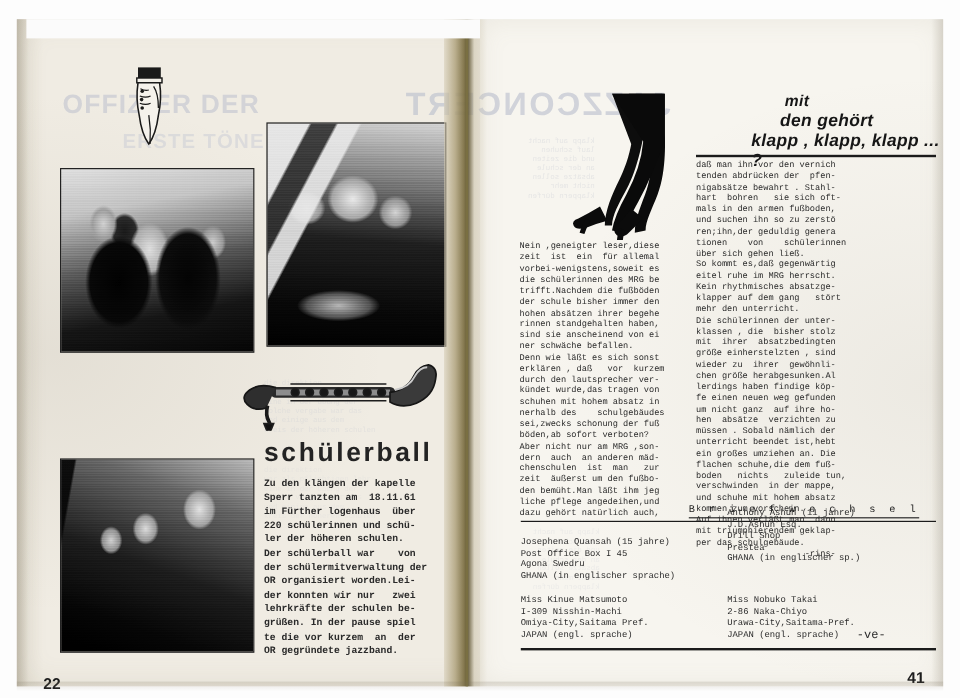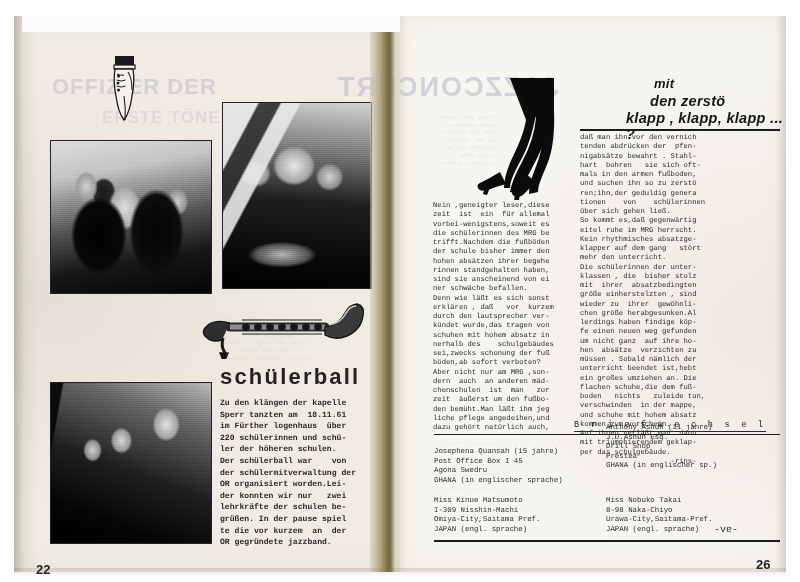--- a/index.html
+++ b/index.html
@@ -436,21 +436,21 @@
         <path d="M58 0 h30 v34 c0 0 2 30 -6 50 c-5 13 -10 22 -10 30 l-9 2 c0 -12 6 -24 10 -36 c6 -18 4 -40 4 -40 Z" fill="#0b0b0b"></path>
         <path d="M44 0 h44 v38 q-10 30 -22 52 q-10 18 -12 26 l-10 -2 q2 -12 12 -30 q12 -22 14 -44 Z" fill="#0a0a0a"></path>
         <path d="M34 94 q-10 6 -18 10 q-6 2 -4 6 q2 4 10 2 q10 -4 18 -6 Z" fill="#0b0b0b"></path>
         <path d="M22 104 q-4 8 -5 12 l4 1 q2 -6 5 -11 Z" fill="#0b0b0b"></path>
         <path d="M60 96 q-6 8 -12 14 q-4 5 0 8 q5 3 10 -2 q6 -6 12 -12 Z" fill="#0b0b0b"></path>
         <path d="M50 112 q-2 8 -2 12 l5 0 q0 -6 2 -10 Z" fill="#0b0b0b"></path>
       </svg>
     </div>
 
     <div class="headline-script" id="hl-1">mit</div>
-    <div class="headline-script" id="hl-2">den zerstö</div>
+    <div class="headline-script" id="hl-2">den gehört</div>
     <div class="headline-script" id="hl-3">klapp ‚ klapp‚ klapp ... ?</div>
 
     <div class="rule" id="rule-top"></div>
 
     <div class="typed" id="col-right-text">daß man ihn vor den vernich
 tenden abdrücken der  pfen-
 nigabsätze bewahrt . Stahl-
 hart  bohren   sie sich oft-
 mals in den armen fußboden,
 und suchen ihn so zu zerstö
@@ -520,28 +520,28 @@
     <div class="typed" id="pal-2">Anthony Ashun (11 jahre)
 J.D.Ashun Esq.
 Drill Shop
 Prestea
 GHANA (in englischer sp.)</div>
     <div class="typed" id="pal-3">Miss Kinue Matsumoto
 I-309 Nisshin-Machi
 Omiya-City,Saitama Pref.
 JAPAN (engl. sprache)</div>
     <div class="typed" id="pal-4">Miss Nobuko Takai
-8-98 Naka-Chiyo
+2-86 Naka-Chiyo
 Urawa-City,Saitama-Pref.
 JAPAN (engl. sprache)</div>
     <div class="typed" id="pal-sig">-ve-</div>
 
     <div class="rule" id="rule-bot"></div>
 
-    <div class="folio" id="folio-right">26</div>
+    <div class="folio" id="folio-right">41</div>
 
     <div class="gutter"></div>
     <div class="gutter-line"></div>
 
     <div class="top-lip"></div>
     <div class="bottom-shadow"></div>
   </div>
 
 </div>
 

